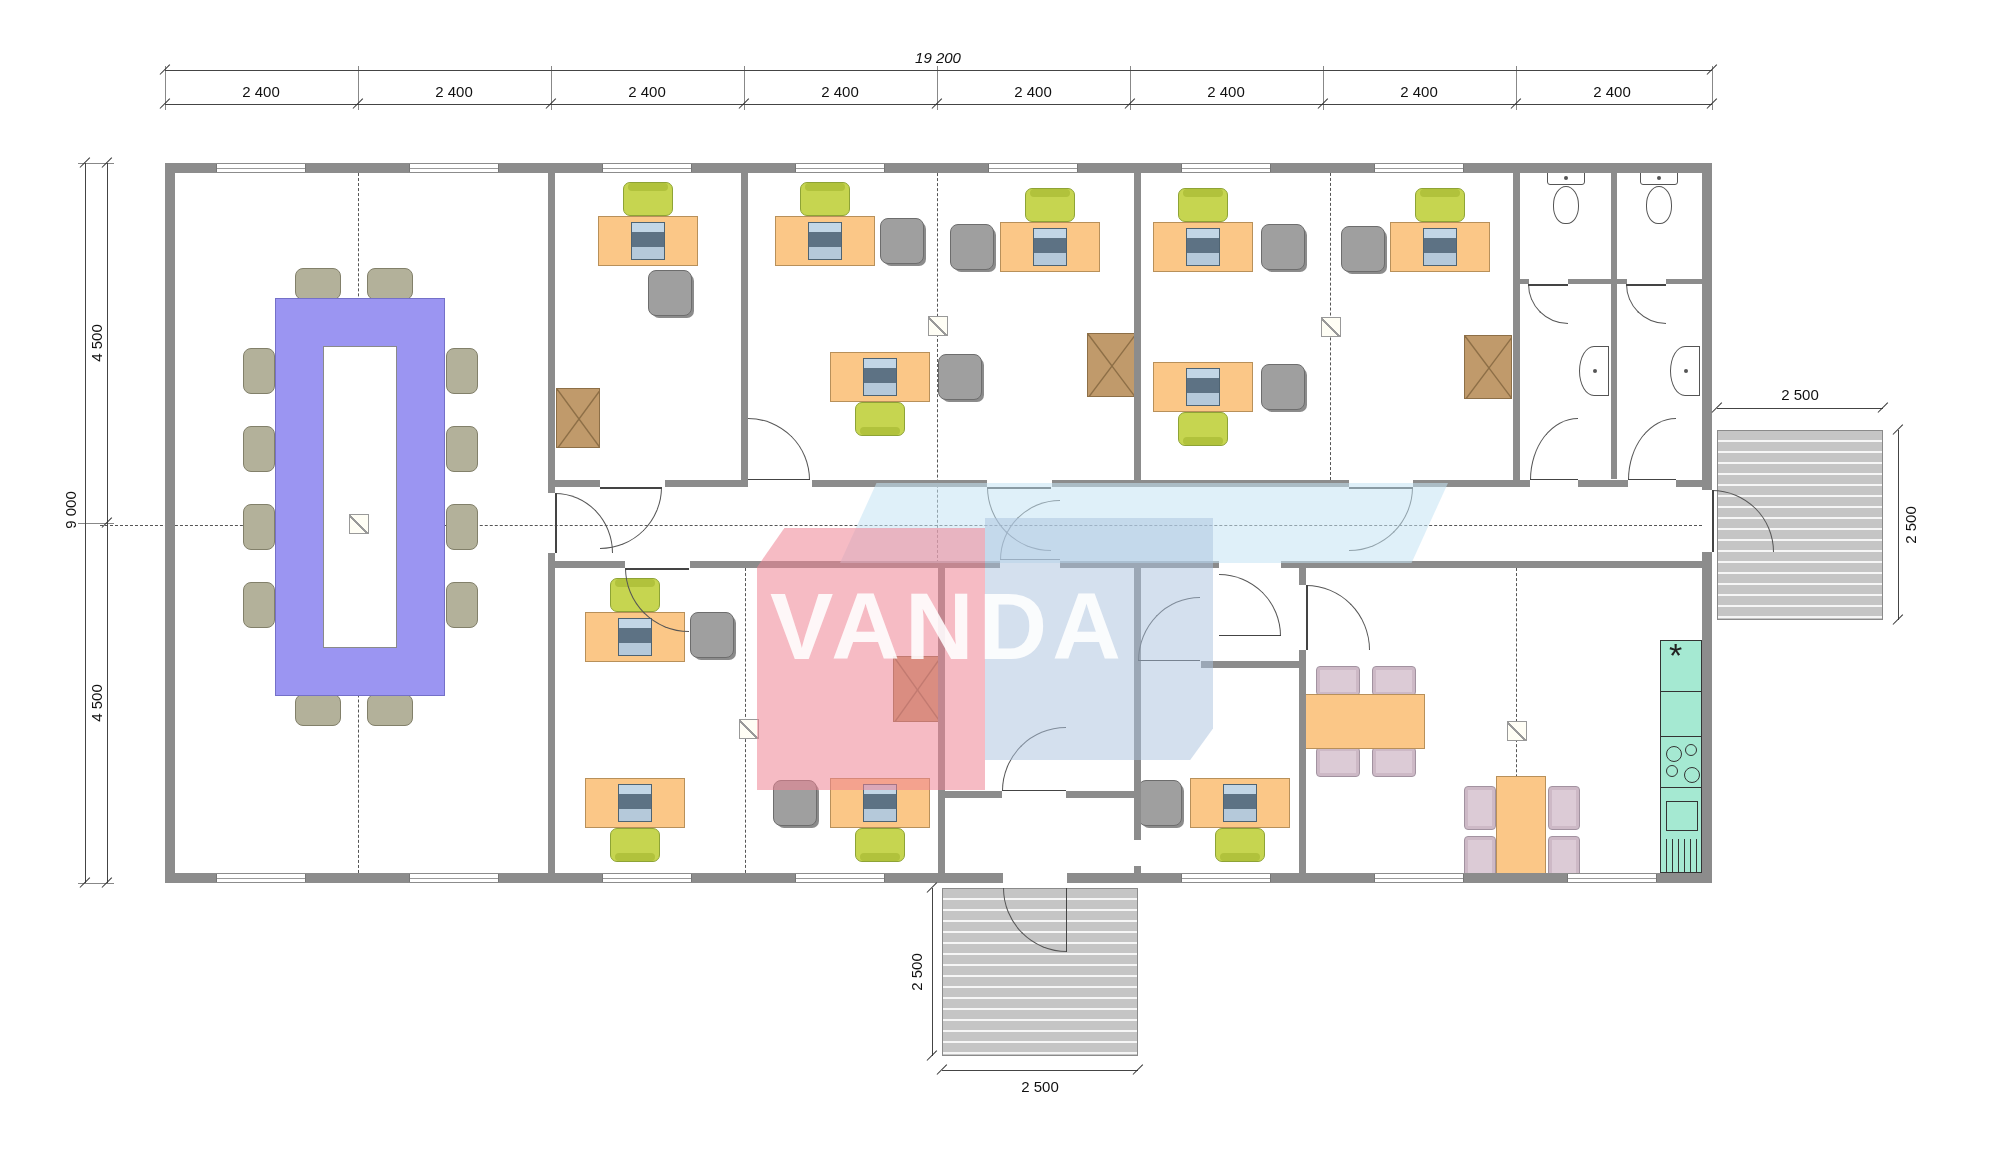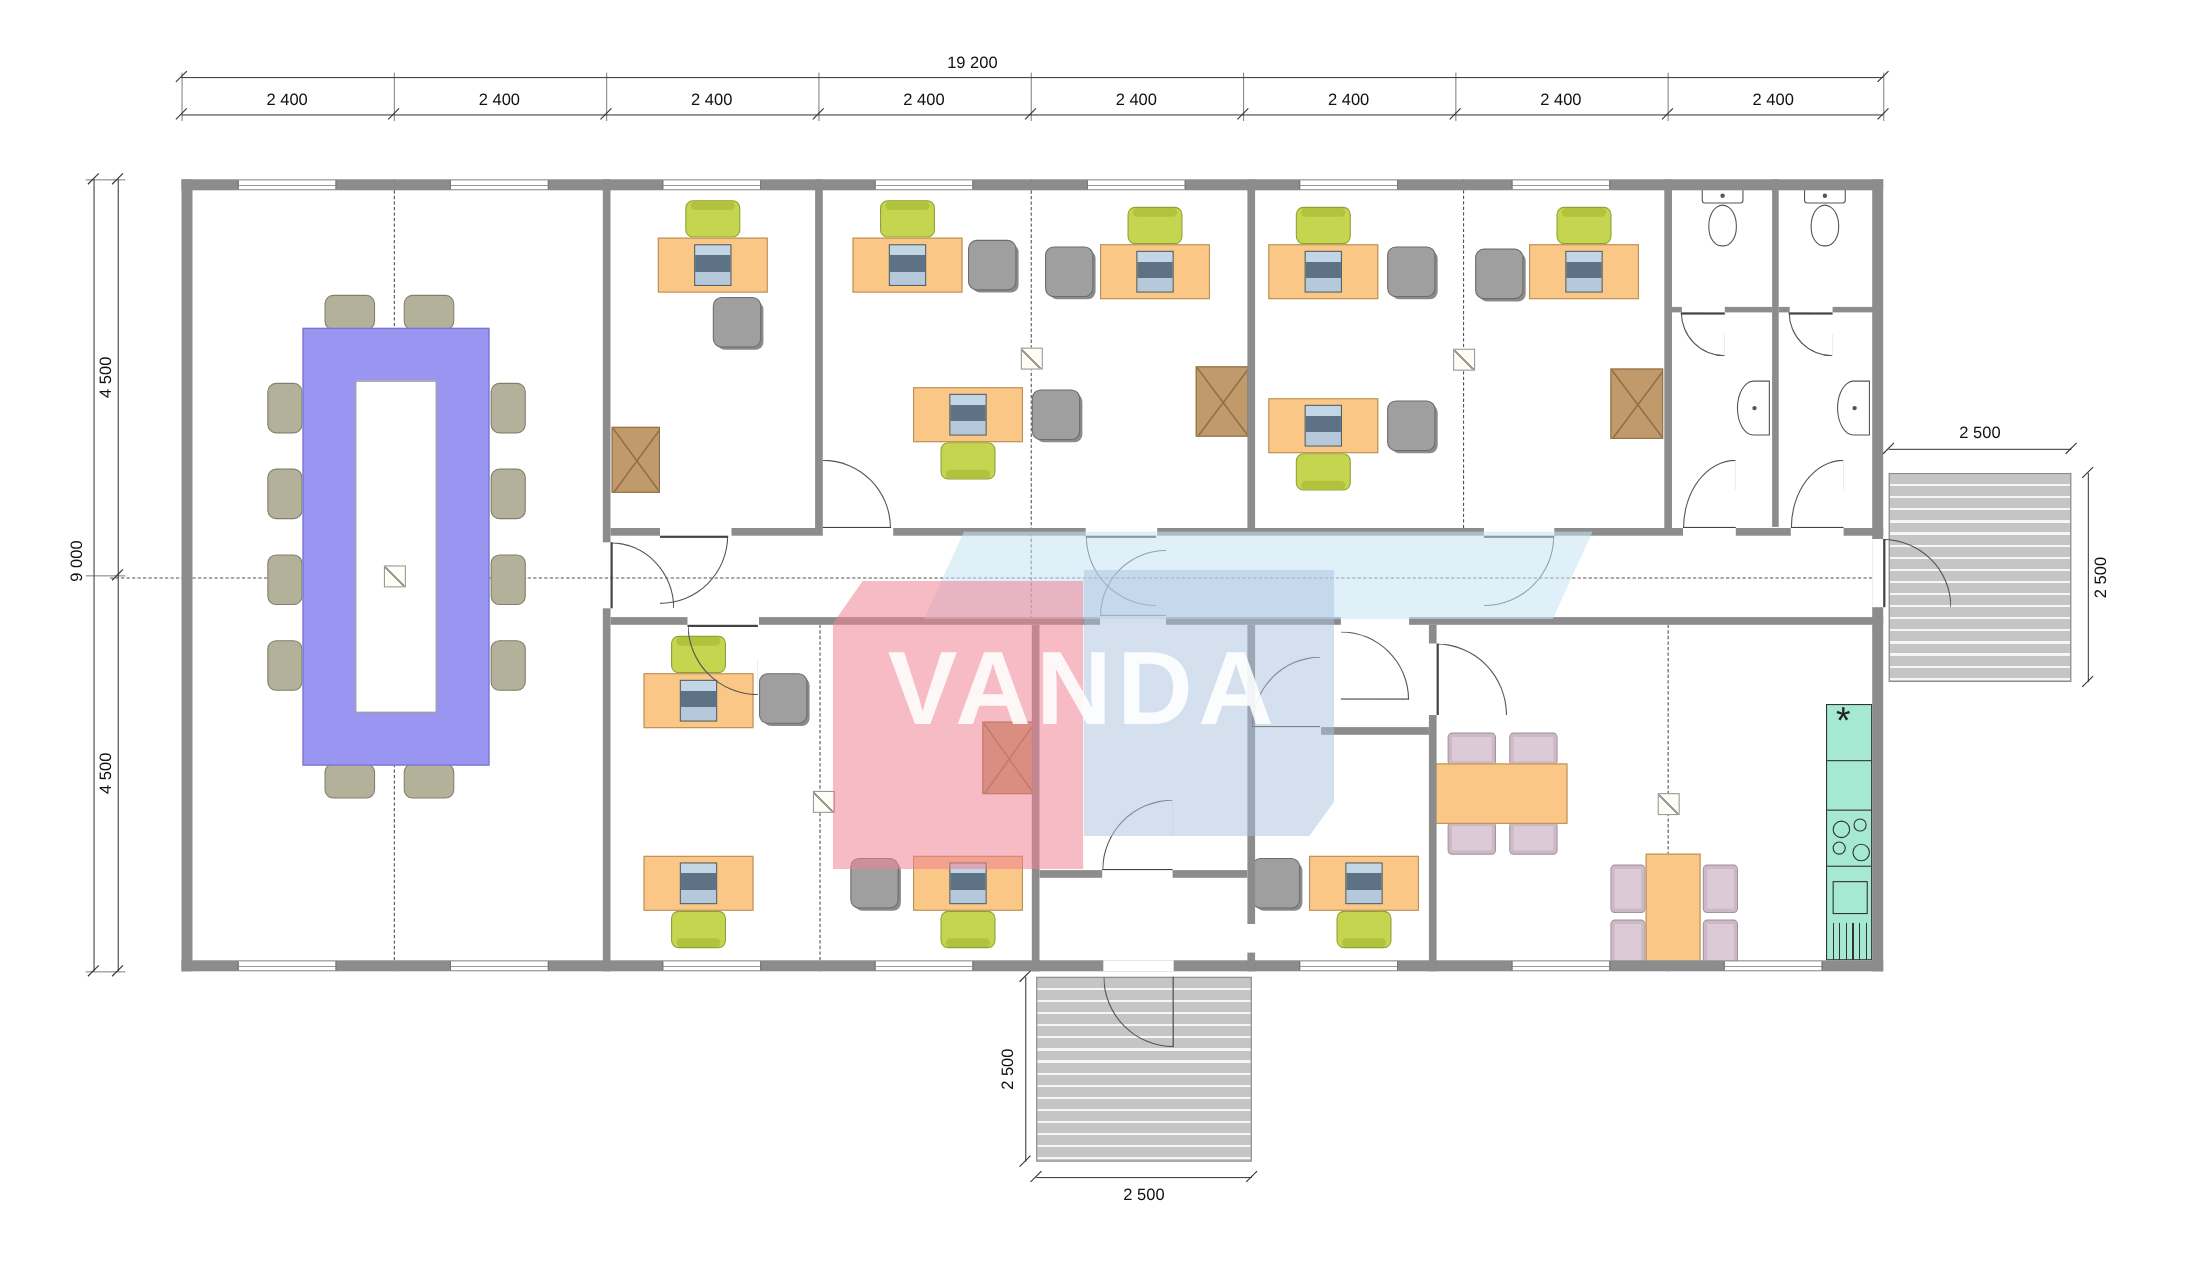--- a/index.html
+++ b/index.html
@@ -51,21 +51,21 @@
   .ksink{border:1.2px solid #333;}
   .khatch{background:repeating-linear-gradient(90deg,#333 0 1px,transparent 1px 6px);}
   .kstar{font-size:34px;color:#222;line-height:20px;}
   #wm{left:755px;top:480px;width:700px;height:320px;z-index:60;pointer-events:none;}
   #wm .lb{left:85px;top:3px;width:608px;height:80px;background:#c5e4f4;opacity:.55;
       clip-path:polygon(6% 0,100% 0,94% 100%,0 100%);}
   #wm .bl2{left:230px;top:38px;width:228px;height:242px;background:#a9c2de;opacity:.5;
       clip-path:polygon(0 0,100% 0,100% 87%,90% 100%,0 100%);}
   #wm .rd{left:2px;top:48px;width:228px;height:262px;background:#ef8494;opacity:.55;
       clip-path:polygon(0 15%,12% 0,100% 0,100% 100%,0 100%);}
-  #wm .txt{left:15px;top:92px;width:430px;text-align:center;font-size:95px;font-weight:bold;
+  #wm .txt{left:15px;top:92px;width:430px;text-align:left;font-size:95px;font-weight:bold;
       color:rgba(255,255,255,.88);letter-spacing:5px;}
 </style>
 </head>
 <body>
 
 <div id="stage">
   <div id="plan-layer">
       <div class="deck" style="left: 1717px; top: 430px; width: 166px; height: 190px; z-index: 1;"></div>
       <div class="deck" style="left: 942px; top: 888px; width: 196px; height: 168px; z-index: 1;"></div>
       <div class="dash-v" style="left: 358px; top: 163px; width: 2px; height: 720px; z-index: 2;"></div>
@@ -312,21 +312,21 @@
       <div class="stub" style="left: 551px; top: 66px; width: 1px; height: 44px; z-index: 19;"></div>
       <div class="stub" style="left: 744px; top: 66px; width: 1px; height: 44px; z-index: 19;"></div>
       <div class="stub" style="left: 937px; top: 66px; width: 1px; height: 44px; z-index: 19;"></div>
       <div class="stub" style="left: 1130px; top: 66px; width: 1px; height: 44px; z-index: 19;"></div>
       <div class="stub" style="left: 1323px; top: 66px; width: 1px; height: 44px; z-index: 19;"></div>
       <div class="stub" style="left: 1516px; top: 66px; width: 1px; height: 44px; z-index: 19;"></div>
       <div class="stub" style="left: 1712px; top: 66px; width: 1px; height: 44px; z-index: 19;"></div>
       <div class="stub" style="left: 78px; top: 163px; width: 36px; height: 1px; z-index: 19;"></div>
       <div class="stub" style="left: 78px; top: 523px; width: 36px; height: 1px; z-index: 19;"></div>
       <div class="stub" style="left: 78px; top: 883px; width: 36px; height: 1px; z-index: 19;"></div>
-      <div class="dimtext" style="left: 884px; top: 57px; z-index: 22;">19 200</div>
+      <div class="dimtext" style="left: 938px; top: 57px; z-index: 22; font-style: italic;">19 200</div>
       <div class="dimtext" style="left: 261px; top: 91px; z-index: 22;">2 400</div>
       <div class="dimtext" style="left: 454px; top: 91px; z-index: 22;">2 400</div>
       <div class="dimtext" style="left: 647px; top: 91px; z-index: 22;">2 400</div>
       <div class="dimtext" style="left: 840px; top: 91px; z-index: 22;">2 400</div>
       <div class="dimtext" style="left: 1033px; top: 91px; z-index: 22;">2 400</div>
       <div class="dimtext" style="left: 1226px; top: 91px; z-index: 22;">2 400</div>
       <div class="dimtext" style="left: 1419px; top: 91px; z-index: 22;">2 400</div>
       <div class="dimtext" style="left: 1612px; top: 91px; z-index: 22;">2 400</div>
       <div class="dimtext rot" style="left: 70px; top: 510px; z-index: 22;">9 000</div>
       <div class="dimtext rot" style="left: 96px; top: 343px; z-index: 22;">4 500</div>

